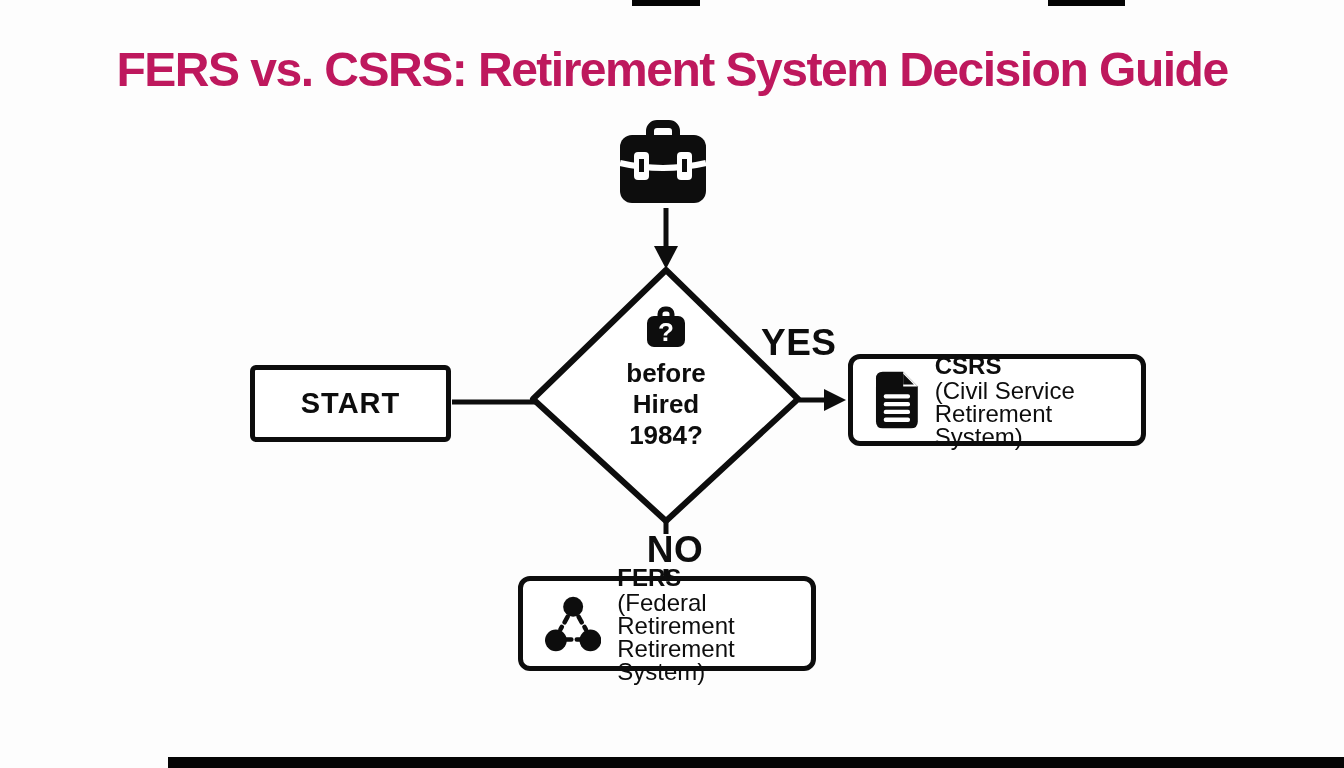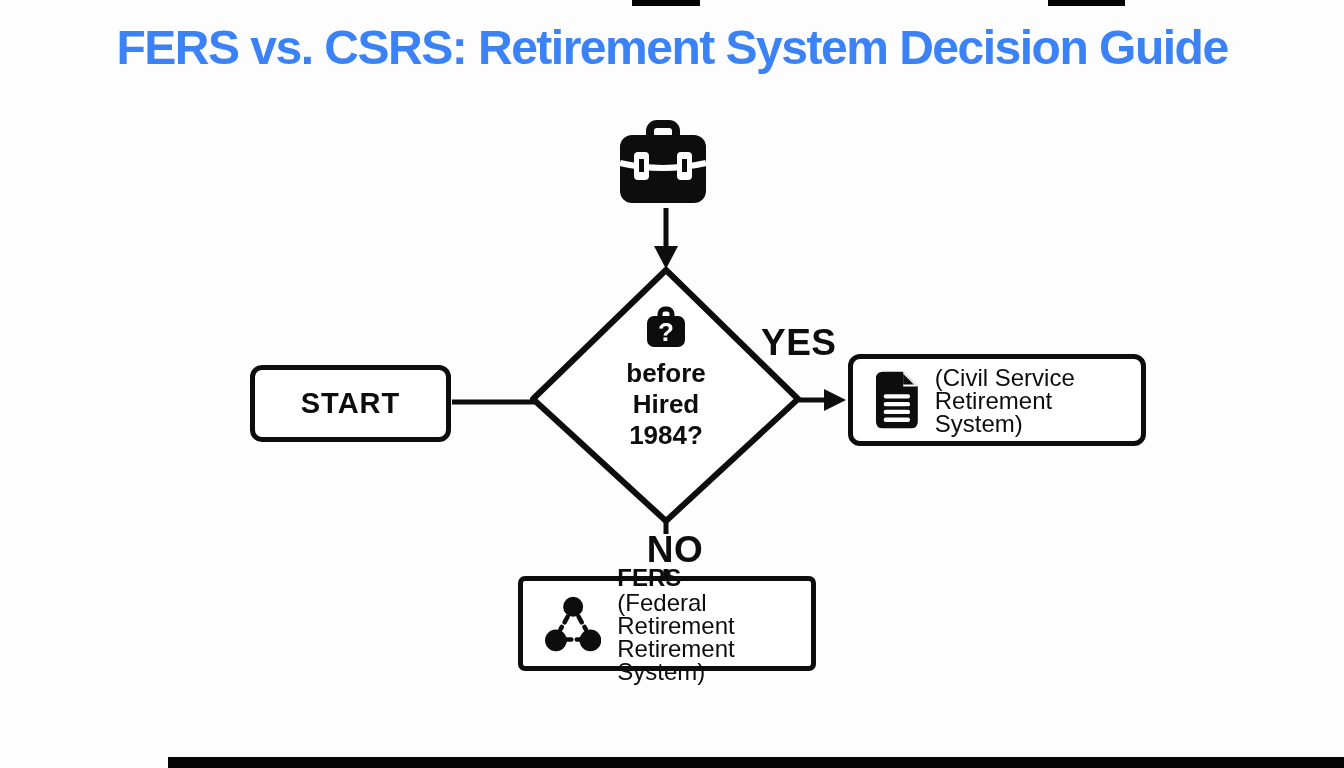--- a/index.html
+++ b/index.html
@@ -8,57 +8,58 @@
     position: relative;
     width: 1344px;
     height: 768px;
     background: #fdfdfd;
     overflow: hidden;
     font-family: "Liberation Sans", "DejaVu Sans", sans-serif;
     color: #0d0d0d;
   }
   .page-title {
     position: absolute;
-    top: 20px;
+    top: 42px;
     left: 0;
     width: 100%;
     text-align: center;
     font-size: 48px;
     font-weight: bold;
     letter-spacing: -1.5px;
-    color: #3b82f6;
+    color: #be185d;
     white-space: nowrap;
   }
   svg.layer {
     position: absolute;
     inset: 0;
     width: 1344px;
     height: 768px;
   }
   .node {
     position: absolute;
     background: #ffffff;
     border: 5px solid #0d0d0d;
     border-radius: 12px;
     display: flex;
     align-items: center;
   }
   .start-node {
     left: 250px; top: 365px;
     width: 201px; height: 77px;
     justify-content: center;
+    border-radius: 6px;
   }
   .start-label {
     font-size: 29px;
     font-weight: bold;
     letter-spacing: 1px;
   }
   .result-node { padding-left: 22px; }
   .csrs-node { left: 848px; top: 354px; width: 298px; height: 92px; }
-  .fers-node { left: 518px; top: 576px; width: 298px; height: 95px; border-radius: 7px; }
+  .fers-node { left: 518px; top: 576px; width: 298px; height: 95px; }
   .result-text { margin-left: 16px; line-height: 23px; }
   .result-abbr {
     display: block;
     font-size: 24px;
     font-weight: bold;
     line-height: 27px;
   }
   .result-sub {
     display: block;
     font-size: 24px;
@@ -151,20 +152,21 @@
     <svg width="45" height="58" viewBox="0 0 45 58">
       <path d="M8 0 H29 L44 15 V51 Q44 58 37 58 H8 Q1 58 1 51 V7 Q1 0 8 0 Z" fill="#0d0d0d"></path>
       <path d="M29 0 L44 15 L29 15 Z" fill="#ffffff"></path>
       <path d="M29 2 L29 13 L40 13 Z" fill="#0d0d0d"></path>
       <rect x="9" y="23" width="27" height="4.5" rx="2" fill="#ffffff"></rect>
       <rect x="9" y="31" width="27" height="4.5" rx="2" fill="#ffffff"></rect>
       <rect x="9" y="39" width="27" height="4.5" rx="2" fill="#ffffff"></rect>
       <rect x="9" y="47" width="27" height="4.5" rx="2" fill="#ffffff"></rect>
     </svg>
     <div class="result-text">
+      <span class="result-abbr">CSRS</span>
       <span class="result-sub">(Civil Service</span>
       <span class="result-sub">Retirement System)</span>
     </div>
   </div>
 
   <div class="node result-node fers-node">
     <svg width="62" height="64" viewBox="0 0 62 64">
       <line x1="25" y1="24" x2="17" y2="38" stroke="#0d0d0d" stroke-width="5" stroke-dasharray="7 6" stroke-linecap="round"></line>
       <line x1="37" y1="24" x2="45" y2="38" stroke="#0d0d0d" stroke-width="5" stroke-dasharray="7 6" stroke-linecap="round"></line>
       <line x1="22" y1="49" x2="40" y2="49" stroke="#0d0d0d" stroke-width="5" stroke-dasharray="7 6" stroke-linecap="round"></line>

